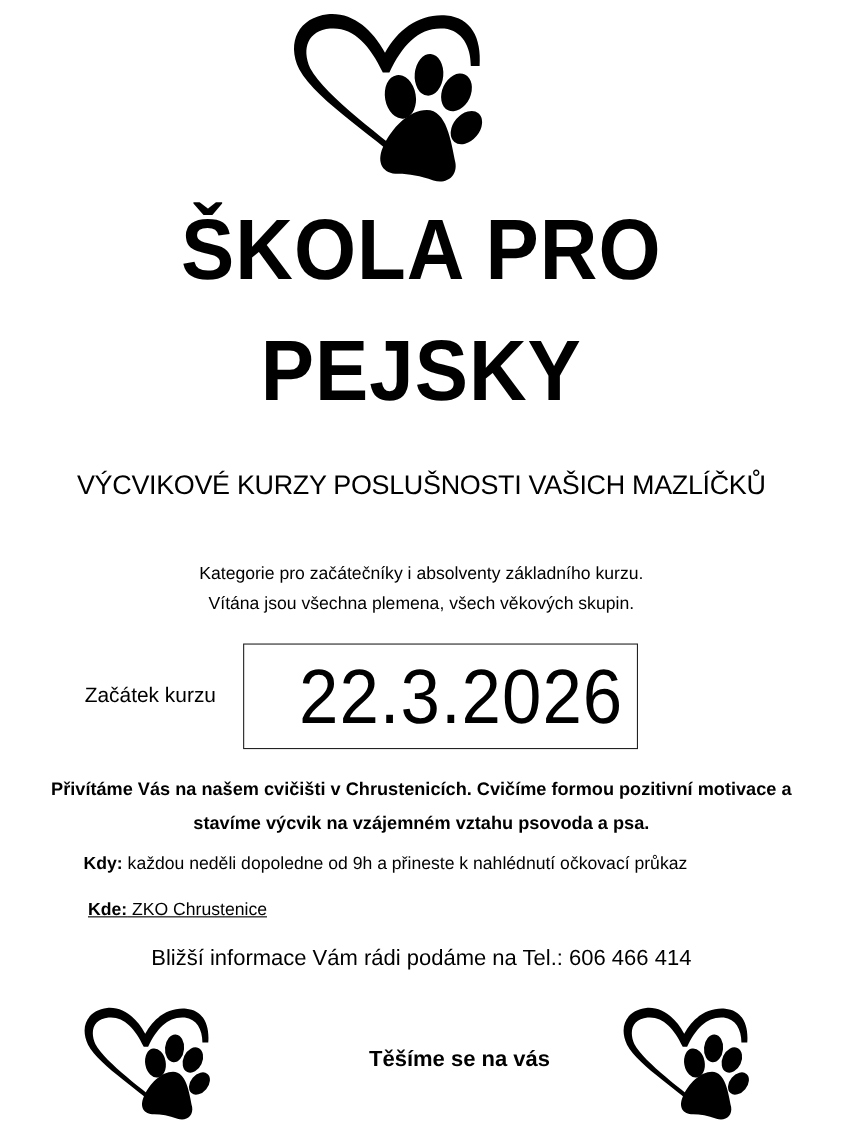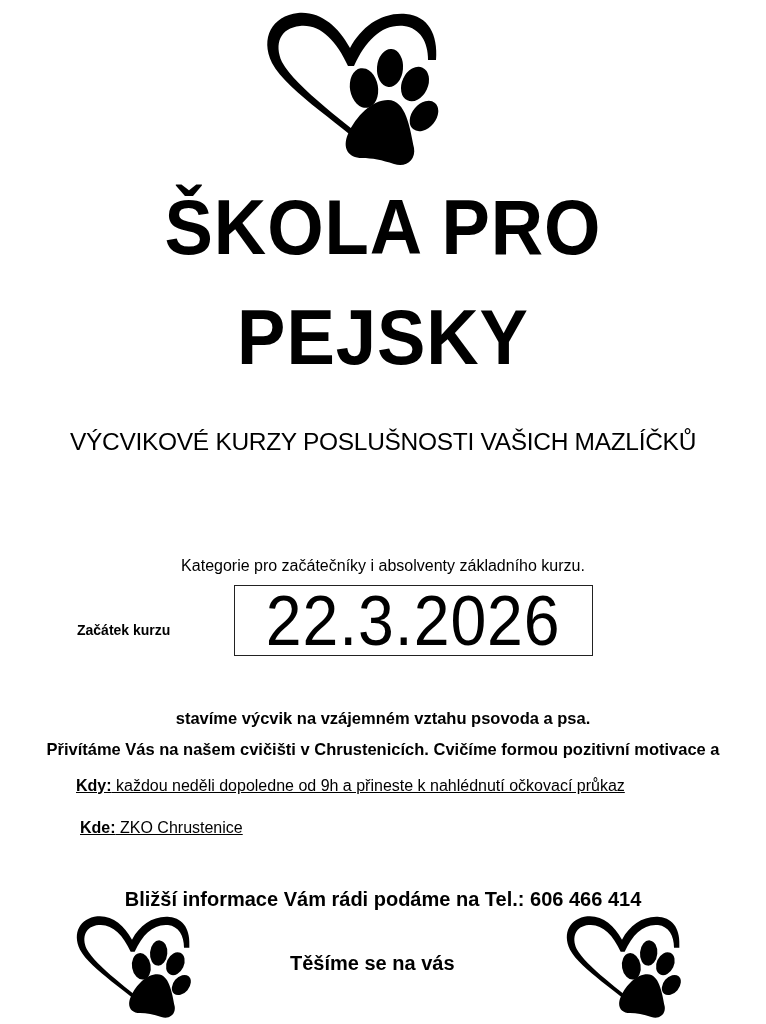--- a/index.html
+++ b/index.html
@@ -3,29 +3,29 @@
   <meta charset="utf-8">
   <style>
     html, body { margin: 0; padding: 0; background: #ffffff; }
     body { width: 766px; height: 1024px; position: relative; overflow: hidden; color: #000; font-family: "Liberation Sans", sans-serif; }
     .abs { position: absolute; }
     .center { left: 0; width: 766px; text-align: center; }
     .logo { fill: #000; }
     .title { top: 172px; font-size: 78px; font-weight: bold; letter-spacing: 1px; line-height: 110px; font-family: "Liberation Sans", sans-serif; transform: scaleX(0.93); }
     .org { top: 314px; font-size: 27px; line-height: 47px; }
     .courses { top: 418px; font-size: 24.5px; line-height: 48px; letter-spacing: -0.3px; }
-    .cat { top: 508px; font-size: 16px; line-height: 28px; margin-top: 44px; }
-    .start-label { left: 77px; top: 622px; font-size: 14px; font-weight: bold; }
-    .date-box { left: 221px; top: 585px; width: 359px; height: 71px; border: 1.5px solid #222; box-sizing: border-box; display: flex; align-items: center; justify-content: center; margin-left: 13px; }
+    .cat { top: 508px; font-size: 16px; line-height: 28px; }
+    .start-label { left: 77px; top: 622px; font-size: 19px; font-weight: normal; }
+    .date-box { left: 221px; top: 585px; width: 359px; height: 96px; border: 1.5px solid #222; box-sizing: border-box; display: flex; align-items: center; justify-content: flex-end; }
     .date-text { font-size: 70px; line-height: 1; letter-spacing: 1px; transform: scaleX(0.92); }
     .welcome { top: 703px; font-size: 16.5px; font-weight: bold; line-height: 31px; }
-    .kdy { left: 76px; top: 777px; font-size: 16px; text-decoration: underline; }
+    .kdy { left: 76px; top: 777px; font-size: 16px; }
     .kde { left: 80px; top: 819px; font-size: 16px; text-decoration: underline; }
-    .info { top: 860px; font-size: 20px; font-weight: bold; margin-top: 28px; }
-    .bye { left: 290px; top: 952px; width: 210px; text-align: left; font-size: 20px; font-weight: bold; }
+    .info { top: 860px; font-size: 20px; font-weight: normal; }
+    .bye { left: 290px; top: 952px; width: 210px; text-align: right; font-size: 20px; font-weight: bold; }
     b { font-weight: bold; }
   </style>
 </head>
 <body>
 
 <svg width="0" height="0" style="position:absolute">
   <defs>
     <g id="heartpaw">
 
       <path d="M118,150 C90,120 30,85 14,55 C2,30 14,8 40,5 C62,3 80,18 92,40 C104,18 124,4 148,6 C170,8 180,26 178,52 L170,52 C170,34 162,20 146,18 C124,16 108,32 96,58 L90,58 C78,32 62,16 42,18 C22,20 16,36 24,54 C38,80 92,118 120,142 L132,130 L136,136 Z"></path>
@@ -48,30 +48,31 @@
 
 <div class="abs center title">ŠKOLA PRO PEJSKY</div>
 
 <div class="abs center org">
 </div>
 
 <div class="abs center courses">VÝCVIKOVÉ KURZY POSLUŠNOSTI VAŠICH MAZLÍČKŮ</div>
 
 <div class="abs center cat">
   <div>Kategorie pro začátečníky i absolventy základního kurzu.</div>
+  <div>Vítána jsou všechna plemena, všech věkových skupin.</div>
 </div>
 
 <div class="abs start-label">Začátek kurzu</div>
 <div class="abs date-box">
   <span class="date-text">22.3.2026</span>
 </div>
 
 <div class="abs center welcome">
+  <div>Přivítáme Vás na našem cvičišti v Chrustenicích. Cvičíme formou pozitivní motivace a</div>
   <div>stavíme výcvik na vzájemném vztahu psovoda a psa.</div>
-  <div>Přivítáme Vás na našem cvičišti v Chrustenicích. Cvičíme formou pozitivní motivace a</div>
 </div>
 
 <div class="abs kdy">
   <b>Kdy:</b><span> každou neděli dopoledne od 9h a přineste k nahlédnutí očkovací průkaz</span>
 </div>
 
 <div class="abs kde">
   <b>Kde:</b><span> ZKO Chrustenice</span>
 </div>
 

